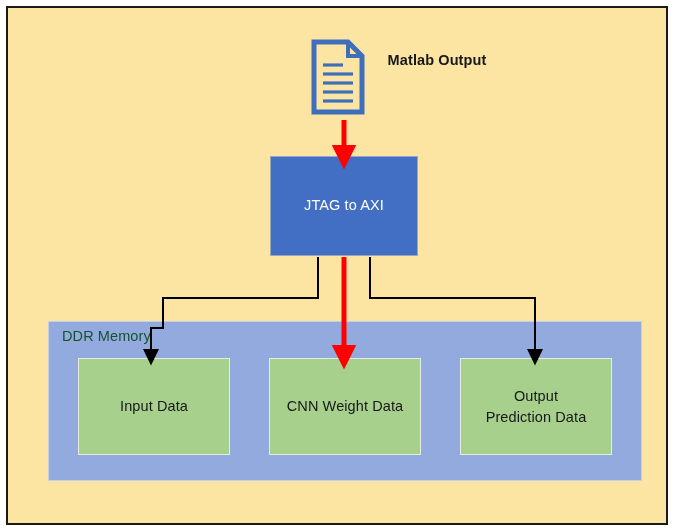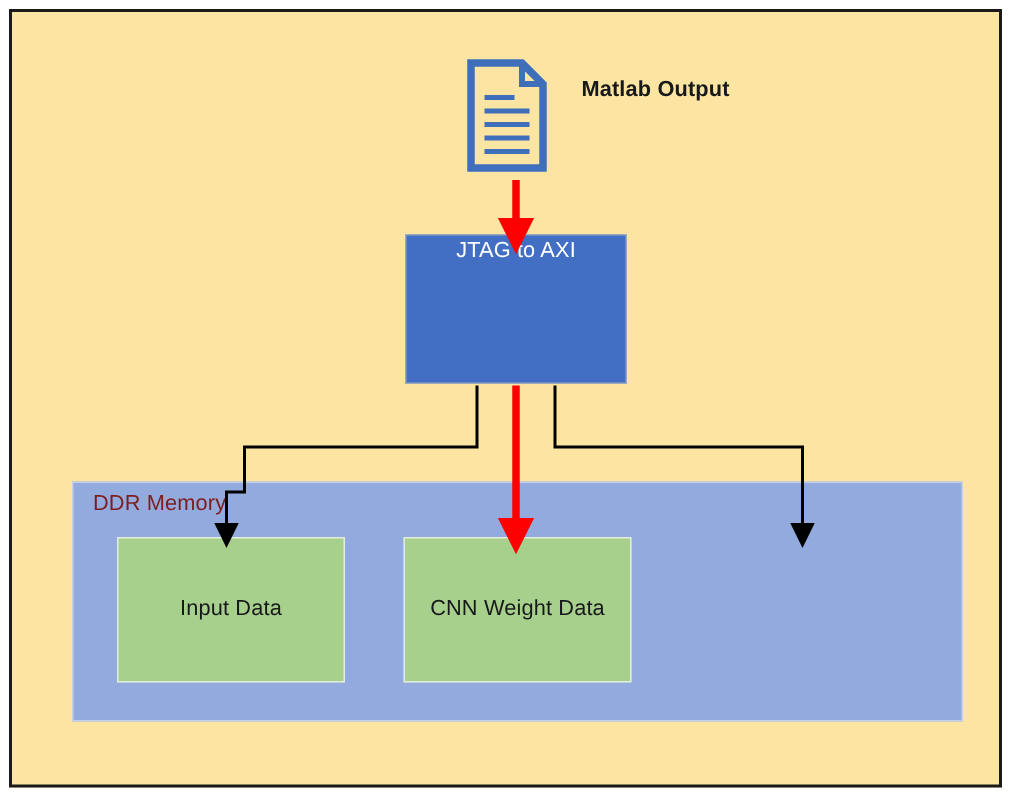--- a/index.html
+++ b/index.html
@@ -62,21 +62,21 @@
   .jtag-box {
     position: absolute;
     left: 262px;
     top: 148px;
     width: 148px;
     height: 100px;
     box-sizing: border-box;
     background: #426fc4;
     border: 1px solid #9aa8bd;
     display: flex;
-    align-items: flex-start;
+    align-items: center;
     justify-content: center;
   }
   .jtag-label {
     color: #ffffff;
     font-size: 14.5px;
     line-height: 1.45;
     text-align: center;
     letter-spacing: 0.1px;
   }
 
@@ -89,21 +89,21 @@
     height: 160px;
     box-sizing: border-box;
     background: #93aadf;
     border: 1px solid #c6cfe4;
   }
   .ddr-label {
     position: absolute;
     left: 13px;
     top: 6px;
     font-size: 14.5px;
-    color: #7f1d1d;
+    color: #14532d;
     letter-spacing: 0.1px;
   }
 
   
   .mem-box {
     position: absolute;
     top: 350px;
     width: 152px;
     height: 97px;
     box-sizing: border-box;
@@ -173,20 +173,26 @@
         <div>Input Data</div>
       </div>
     </div>
 
     <div class="mem-box mem-box-2">
       <div class="mem-label">
         <div>CNN Weight Data</div>
       </div>
     </div>
 
+    <div class="mem-box mem-box-3">
+      <div class="mem-label">
+        <div>Output</div>
+        <div>Prediction Data</div>
+      </div>
+    </div>
 
     <svg class="connectors" viewBox="0 0 675 532">
       <defs>
         <marker id="arrow-black" markerWidth="9" markerHeight="9" refX="1.2" refY="4.5" orient="auto" markerUnits="strokeWidth">
           <path d="M0,0.4 L8.4,4.5 L0,8.6 Z" fill="#000000"></path>
         </marker>
         <marker id="arrow-red" markerWidth="5.2" markerHeight="5.2" refX="0.6" refY="2.6" orient="auto" markerUnits="strokeWidth">
           <path d="M0,0.15 L4.9,2.6 L0,5.05 Z" fill="#ff0000"></path>
         </marker>
       </defs>

